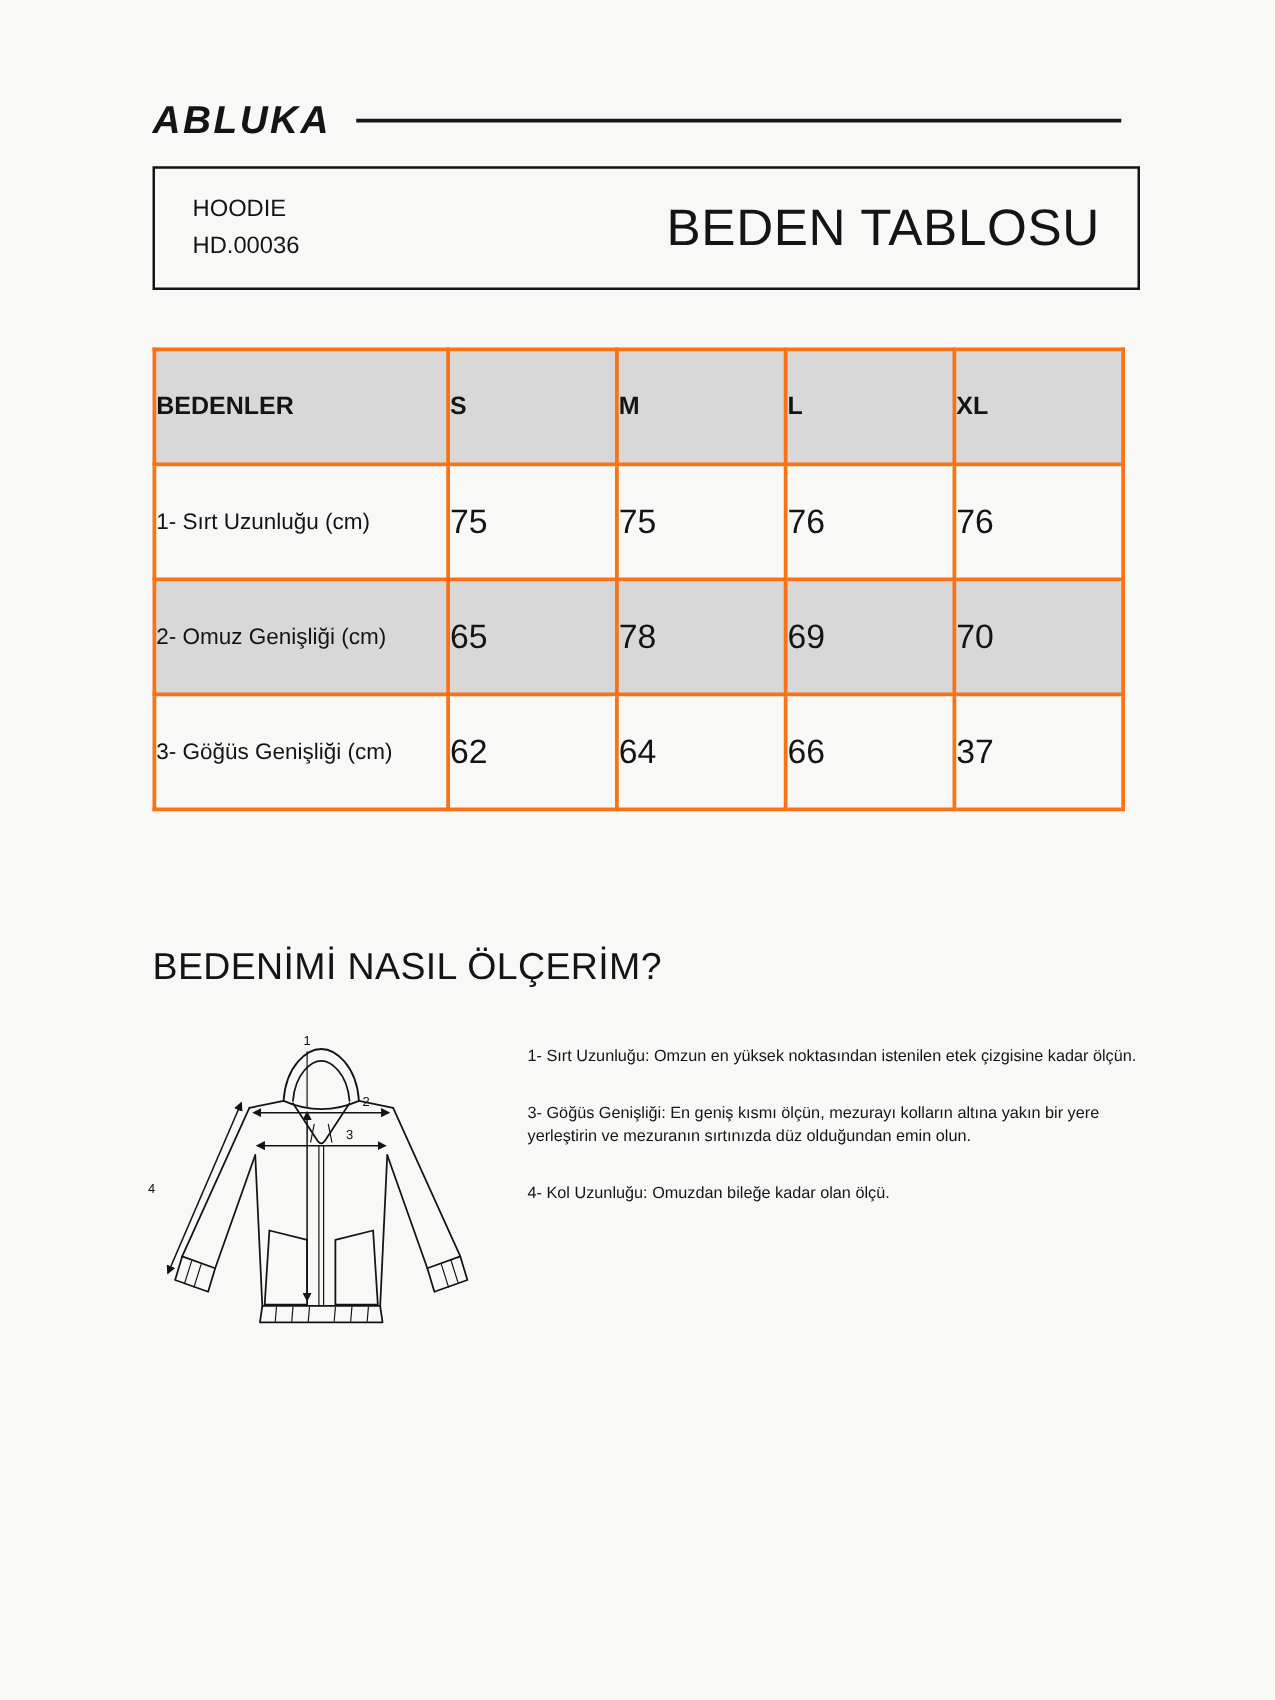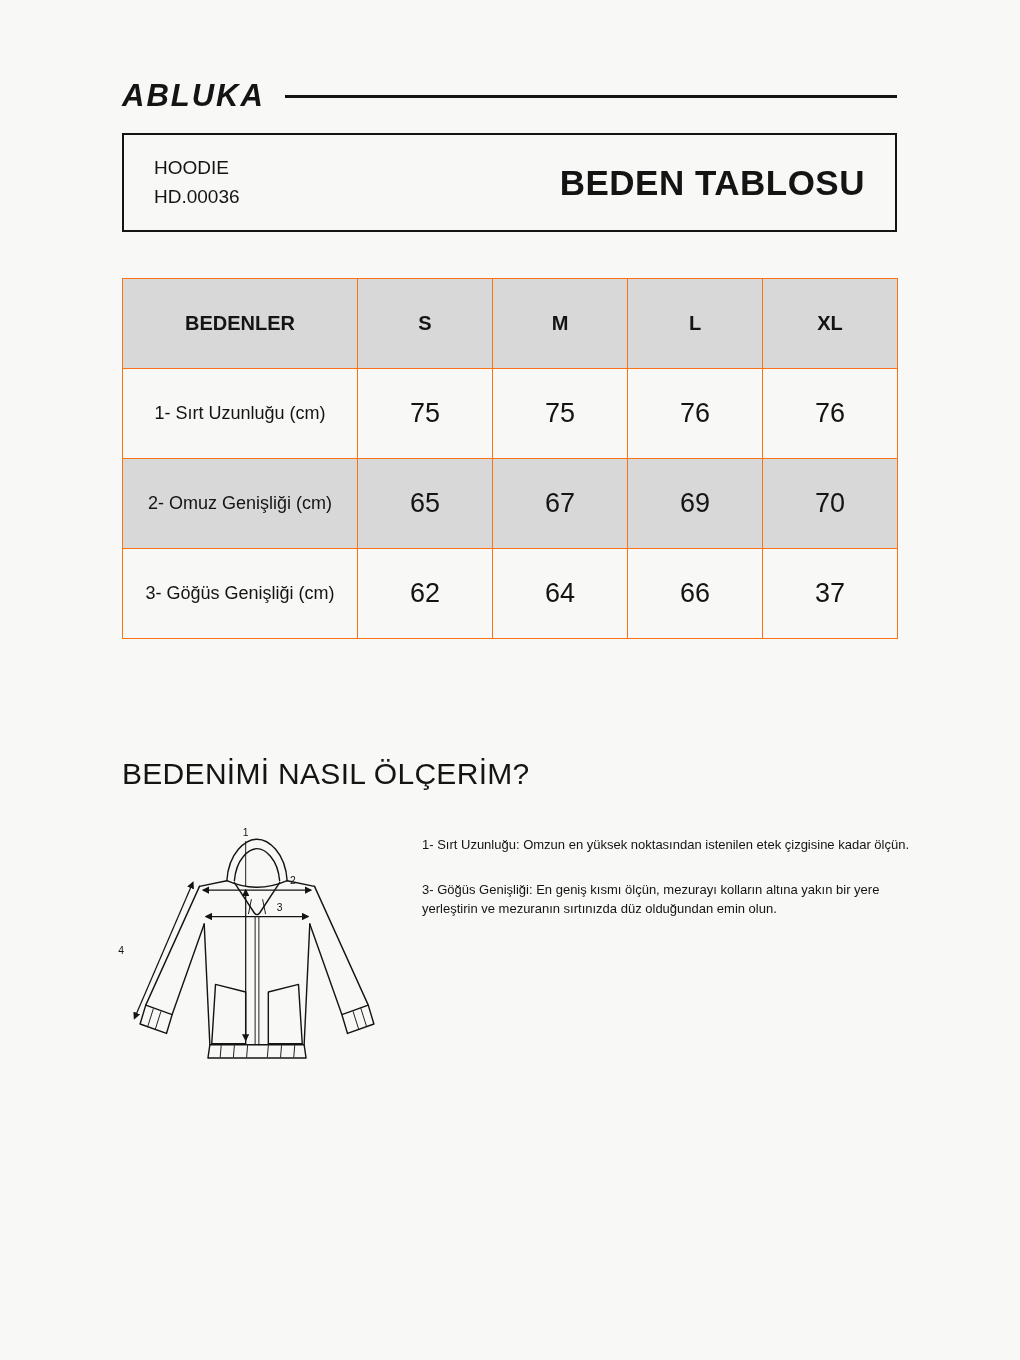--- a/index.html
+++ b/index.html
@@ -19,37 +19,37 @@
     display:flex; align-items:center; gap:20px;
   }
   .brand {
     font-size:31px; font-weight:700; font-style:italic;
     letter-spacing:2px; white-space:nowrap;
   }
   .brand-line { flex:1; height:3px; background:#141414; }
 
   
   .info-box {
-    position:absolute; left:122px; right:123px; top:133px; height:99px;
+    position:absolute; left:122px; right:108px; top:133px; height:99px;
     border:2px solid #141414; box-sizing:border-box;
     display:flex; align-items:center; justify-content:space-between;
     padding:0 30px;
   }
   .product-meta { font-size:19px; line-height:1.5; }
-  .table-title { font-size:35px; font-weight:700; letter-spacing:0.5px; }
+  .table-title { font-size:41px; font-weight:400; letter-spacing:0.5px; }
 
   
   .size-table {
     position:absolute; left:122px; top:278px; width:775px;
     border-collapse:collapse; border:1.5px solid #141414;
     table-layout:fixed;
   }
   .size-table th, .size-table td {
-    border:1px solid #f97316;
-    text-align:center; vertical-align:middle;
+    border:3px solid #f97316;
+    text-align:left; vertical-align:middle;
     height:89px; padding:0;margin-left:21px;
   }
   .size-table thead th { background:#d8d8d8; font-size:20px; font-weight:700; }
   .size-table tbody tr:nth-child(even) td { background:#d8d8d8; }
   .size-table td.row-label { font-size:18px; font-weight:400; }
   .size-table td.val { font-size:27px; font-weight:400; }
   col.c-label { width:235px; }
   col.c-size { width:135px; }
 
   
@@ -109,21 +109,21 @@
       <tr>
         <td class="row-label">1- Sırt Uzunluğu (cm)</td>
         <td class="val">75</td>
         <td class="val">75</td>
         <td class="val">76</td>
         <td class="val">76</td>
       </tr>
       <tr>
         <td class="row-label">2- Omuz Genişliği (cm)</td>
         <td class="val">65</td>
-        <td class="val">67</td>
+        <td class="val">78</td>
         <td class="val">69</td>
         <td class="val">70</td>
       </tr>
       <tr>
         <td class="row-label">3- Göğüs Genişliği (cm)</td>
         <td class="val">62</td>
         <td class="val">64</td>
         <td class="val">66</td>
         <td class="val">37</td>
       </tr>
@@ -182,15 +182,16 @@
       <text x="148" y="11">1</text>
       <text x="198" y="62">2</text>
       <text x="184" y="90">3</text>
       <text x="16" y="136">4</text>
     </g>
   </svg>
 
   <div class="instructions">
     <p>1- Sırt Uzunluğu: Omzun en yüksek noktasından istenilen etek çizgisine kadar ölçün.</p>
     <p>3- Göğüs Genişliği: En geniş kısmı ölçün, mezurayı kolların altına yakın bir yere yerleştirin ve mezuranın sırtınızda düz olduğundan emin olun.</p>
+    <p>4- Kol Uzunluğu: Omuzdan bileğe kadar olan ölçü.</p>
   </div>
 
 </div>
 
 </body></html>

